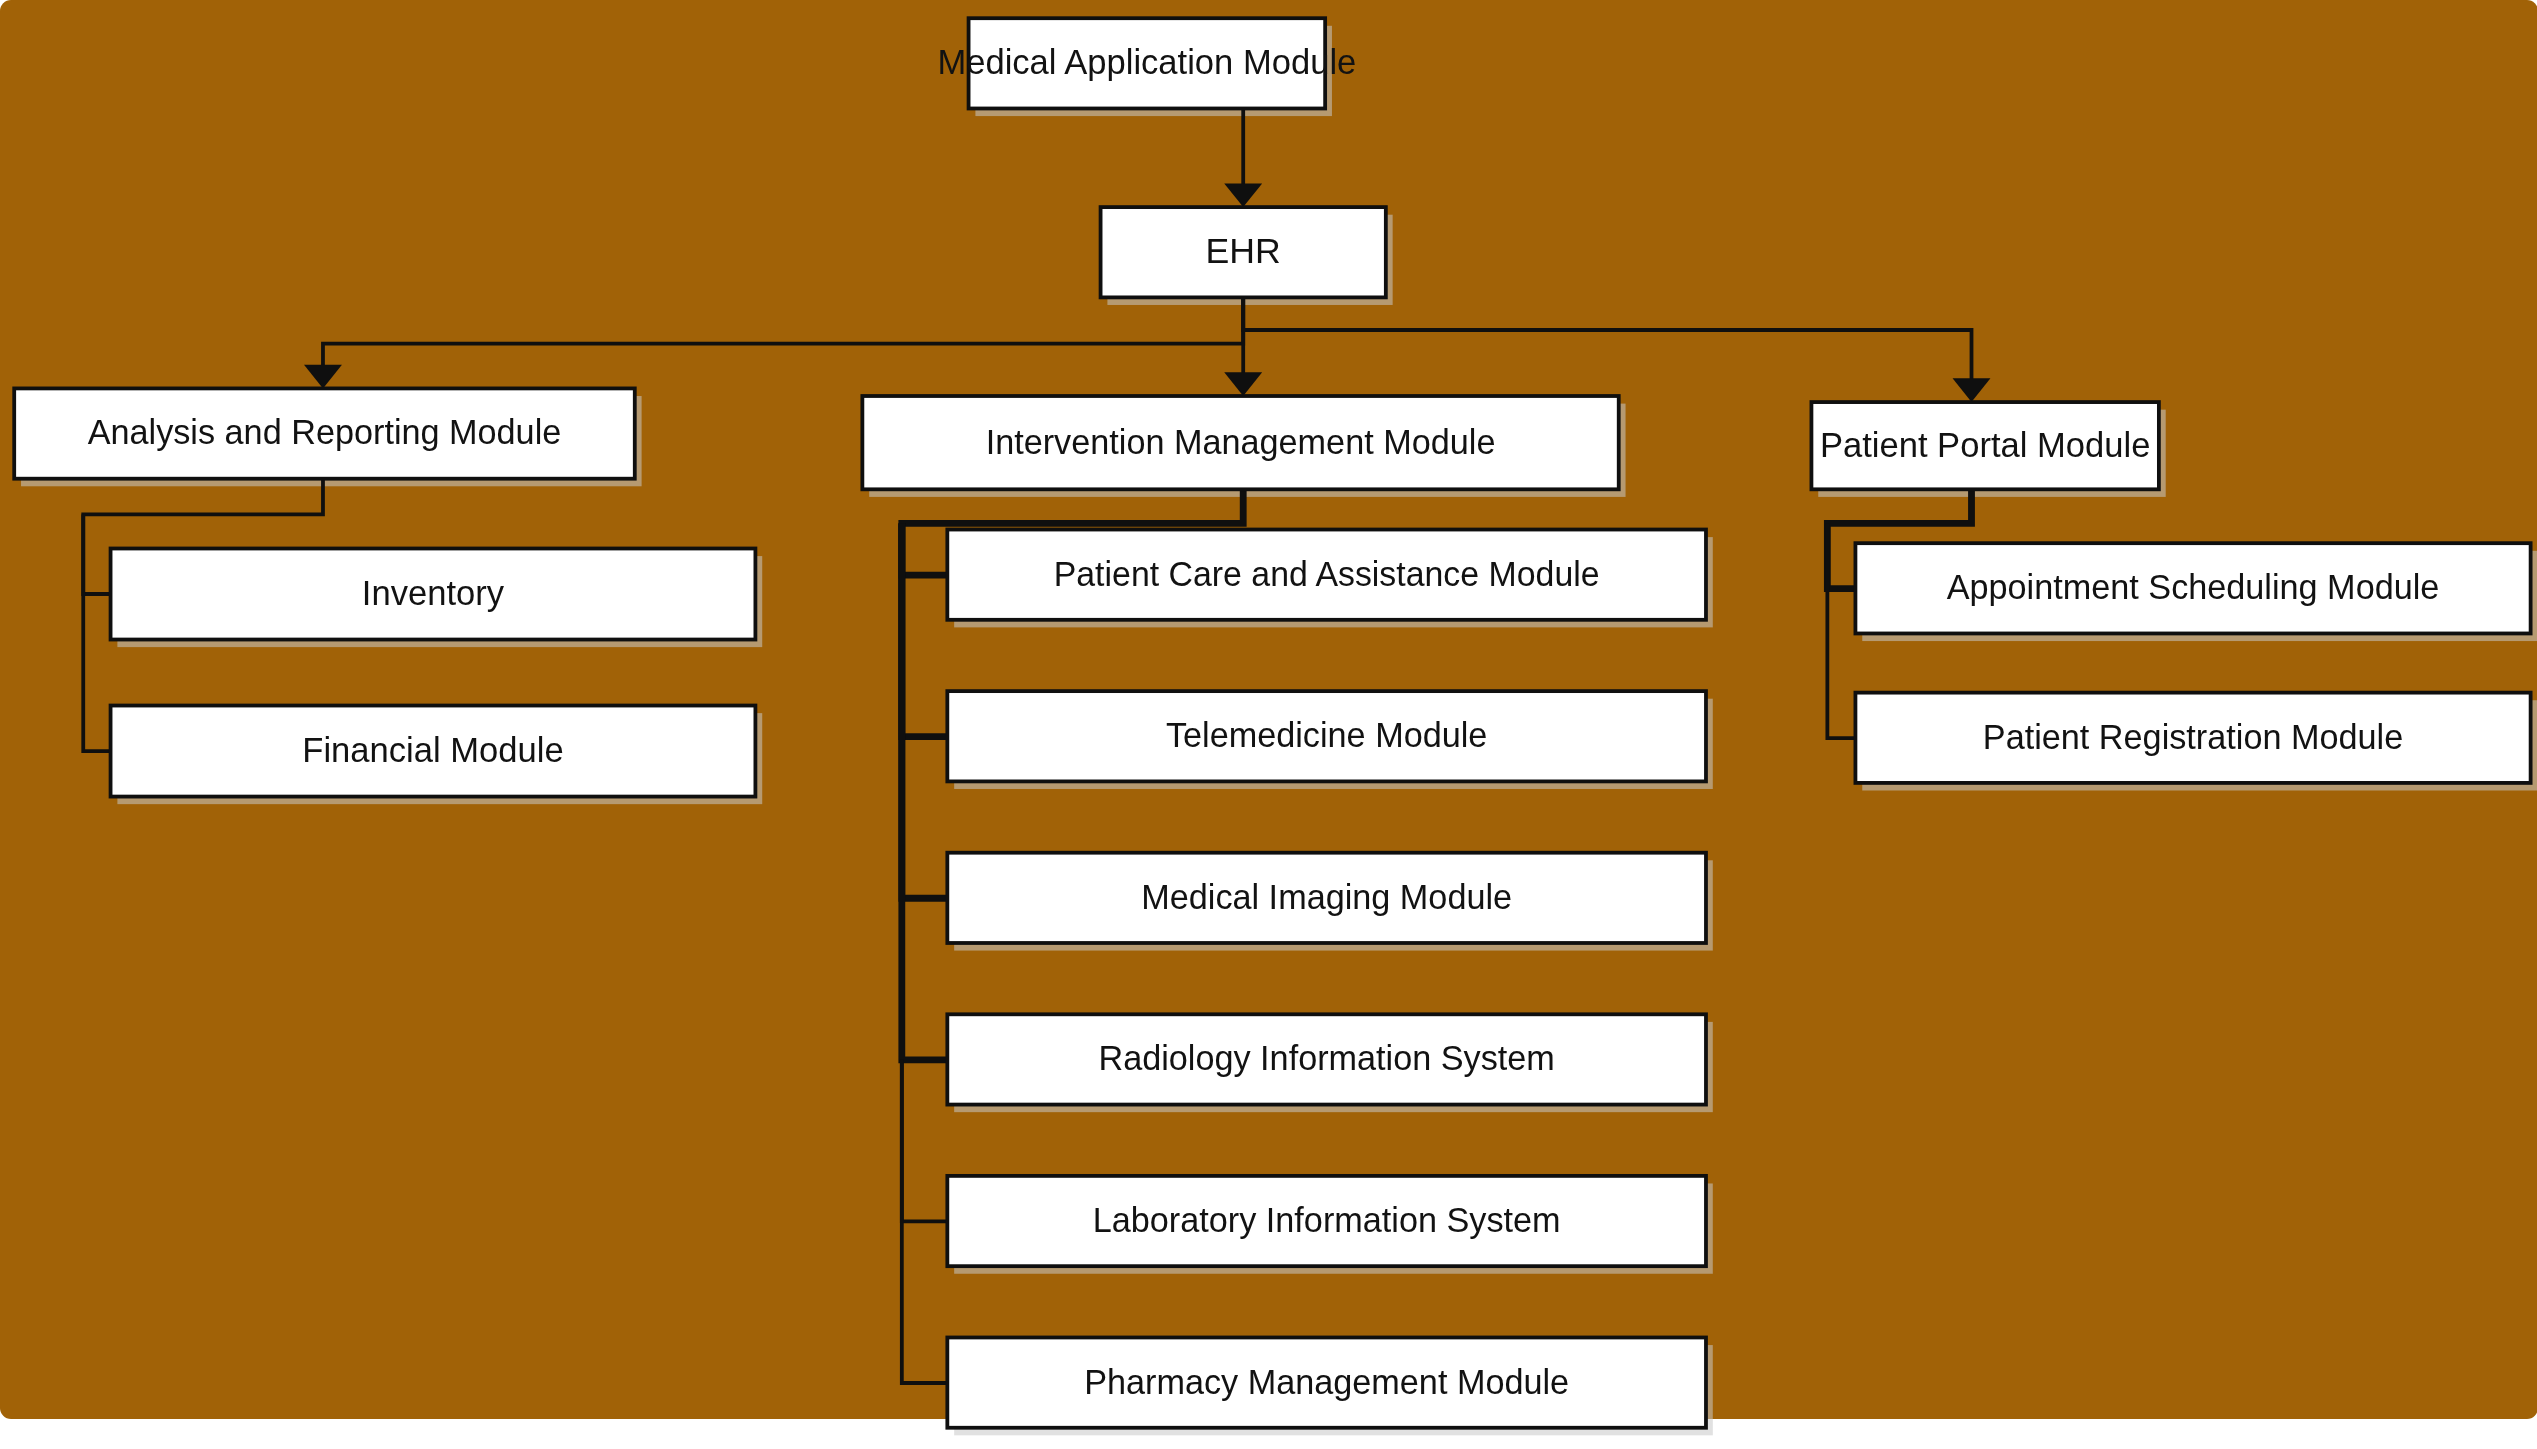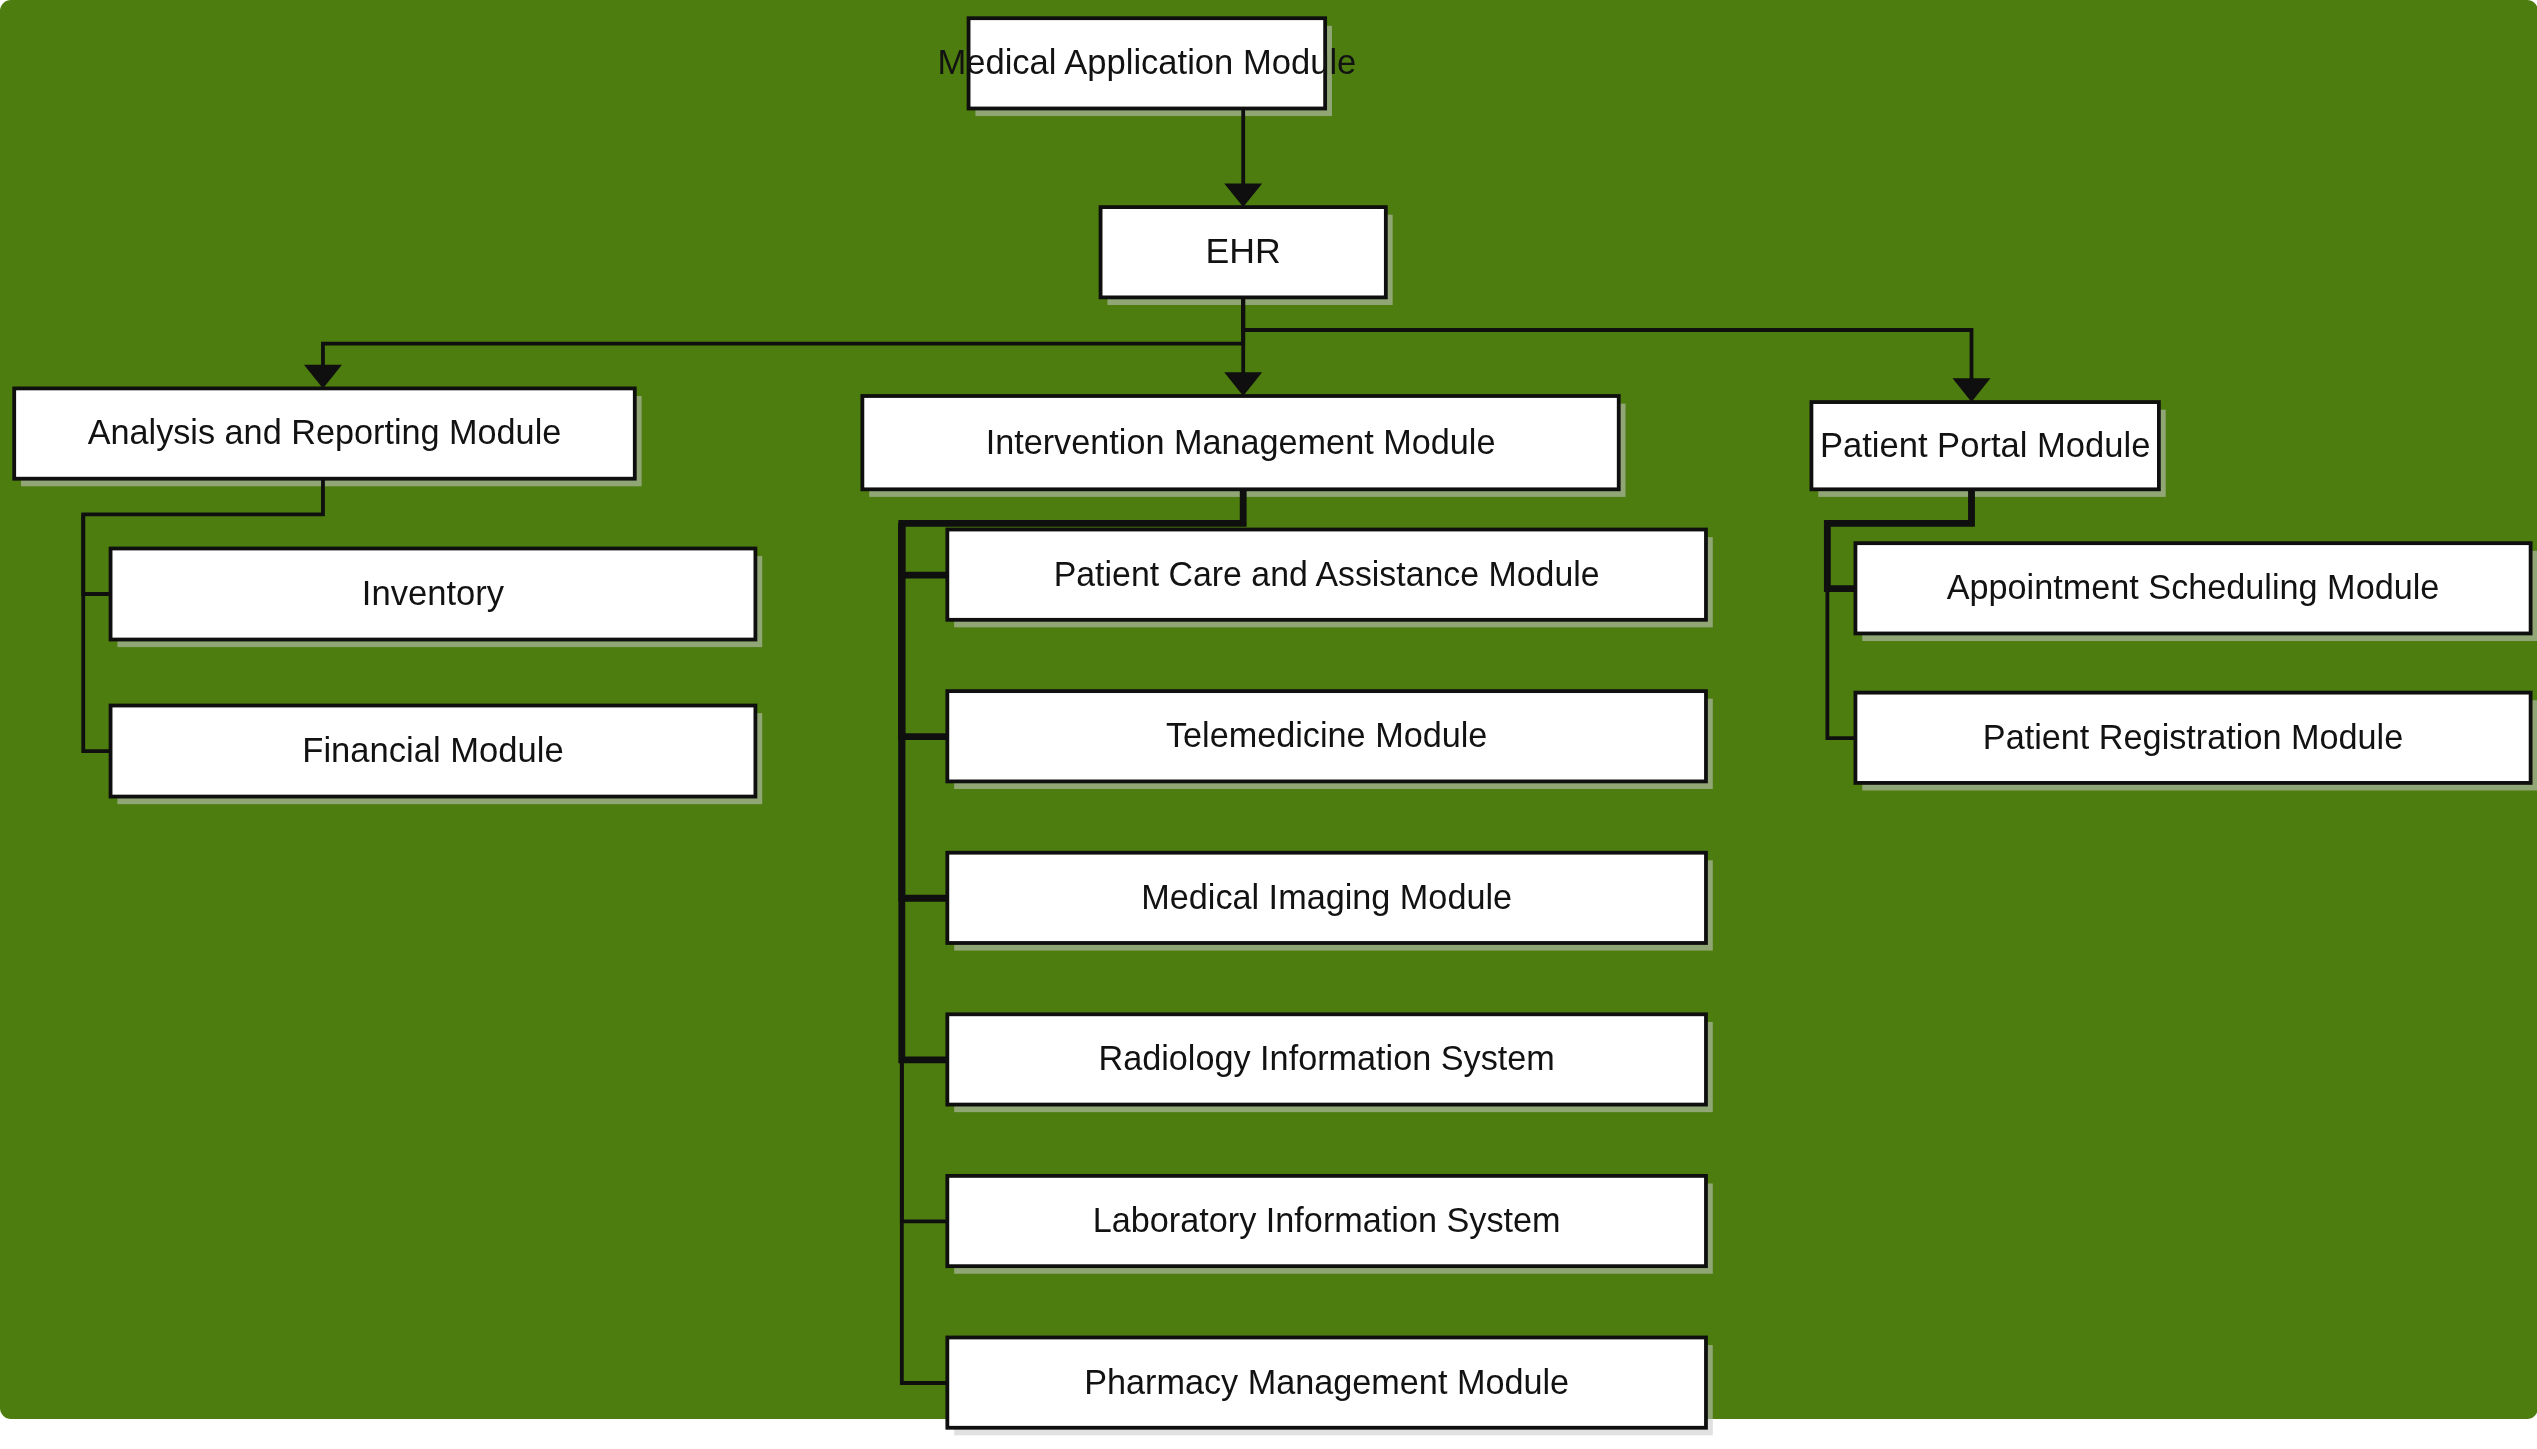--- a/index.html
+++ b/index.html
@@ -11,21 +11,21 @@
   body {
     width: 2538px;
     height: 1449px;
     overflow: hidden;
     font-family: "Liberation Sans", sans-serif;
   }
   #diagram-root {
     position: relative;
     width: 2538px;
     height: 1419px;
-    background: #4d7c0f;
+    background: #a16207;
     border-radius: 11px;
   }
   svg#diagram-canvas {
     position: absolute;
     top: 0;
     left: 0;
     width: 2538px;
     height: 1449px;
     display: block;
   }

